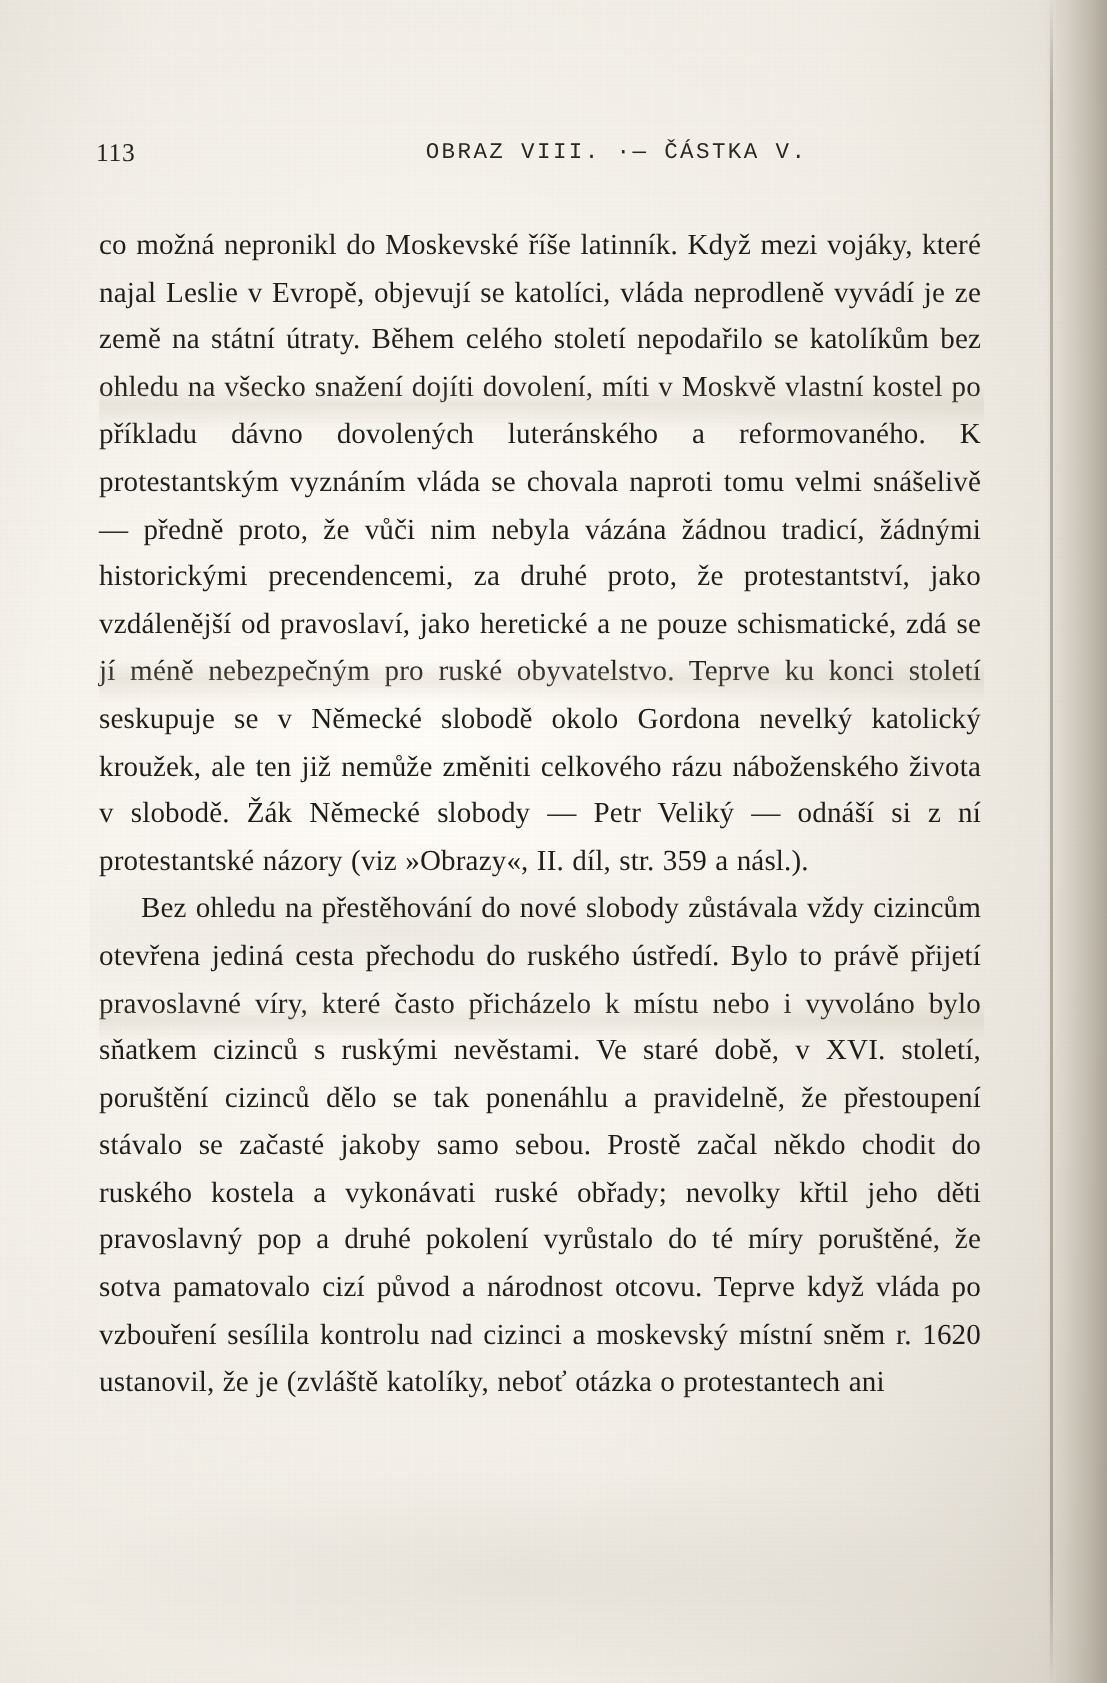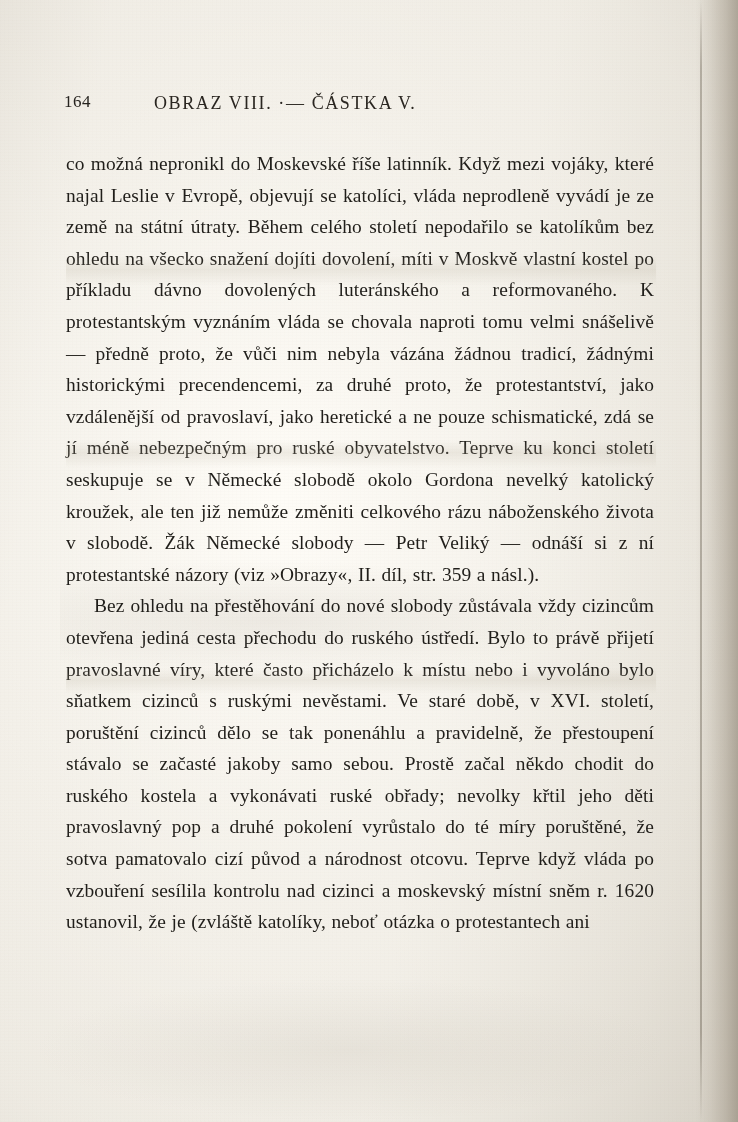--- a/index.html
+++ b/index.html
@@ -88,26 +88,27 @@
     top: 0;
     font-size: 17px;
     letter-spacing: 0.5px;
     color: #26231f;
   }
   .head-title {
     position: absolute;
     left: 0;
     right: 0;
     top: 1px;
-    text-align: left;
-    font-size: 18px;
+    text-align: center;
+    font-size: 15px;
     letter-spacing: 1.6px;
     color: #2a2621;
     text-transform: uppercase;
     padding-left: 90px;
+    font-family: Liberation Mono, monospace;
   }
 
   
   .body-col {
     position: absolute;
     top: 148px;
     left: 66px;
     width: 588px;
   }
   p.para {
@@ -139,21 +140,21 @@
 
 <div class="sheet">
   <div class="page-bg"></div>
   <div class="grain"></div>
   <div class="smudge-a"></div>
   <div class="smudge-b"></div>
   <div class="gutter"></div>
   <div class="edge-line"></div>
 
   <div class="running-head">
-    <span class="folio">164</span>
+    <span class="folio">113</span>
     <span class="head-title">OBRAZ VIII. ·— ČÁSTKA V.</span>
   </div>
 
   <div class="body-col">
     <p class="para">co možná nepronikl do Moskevské říše latinník. Když mezi vojáky, které najal Leslie v Evropě, objevují se katolíci, vláda neprodleně vyvádí je ze země na státní útraty. Během celého století nepodařilo se katolíkům bez ohledu na všecko snažení dojíti dovolení, míti v Moskvě vlastní kostel po příkladu dávno dovolených luteránského a reformovaného. K protestantským vyznáním vláda se chovala naproti tomu velmi snášelivě — předně proto, že vůči nim nebyla vázána žádnou tradicí, žádnými historickými precendencemi, za druhé proto, že protestantství, jako vzdálenější od pravoslaví, jako heretické a ne pouze schismatické, zdá se jí méně nebezpečným pro ruské obyvatelstvo. Teprve ku konci století seskupuje se v Německé slobodě okolo Gordona nevelký katolický kroužek, ale ten již nemůže změniti celkového rázu náboženského života v slobodě. Žák Německé slobody — Petr Veliký — odnáší si z ní protestantské názory (viz »Obrazy«, II. díl, str. 359 a násl.).</p>
     <p class="para indent">Bez ohledu na přestěhování do nové slobody zůstávala vždy cizincům otevřena jediná cesta přechodu do ruského ústředí. Bylo to právě přijetí pravoslavné víry, které často přicházelo k místu nebo i vyvoláno bylo sňatkem cizinců s ruskými nevěstami. Ve staré době, v XVI. století, poruštění cizinců dělo se tak ponenáhlu a pravidelně, že přestoupení stávalo se začasté jakoby samo sebou. Prostě začal někdo chodit do ruského kostela a vykonávati ruské obřady; nevolky křtil jeho děti pravoslavný pop a druhé pokolení vyrůstalo do té míry poruštěné, že sotva pamatovalo cizí původ a národnost otcovu. Teprve když vláda po vzbouření sesílila kontrolu nad cizinci a moskevský místní sněm r. 1620 ustanovil, že je (zvláště katolíky, neboť otázka o protestantech ani</p>
   </div>
 
   <div class="band" style="left:66px; top:256px; width:590px; height:30px;"></div>
   <div class="band" style="left:66px; top:440px; width:590px; height:28px;"></div>

